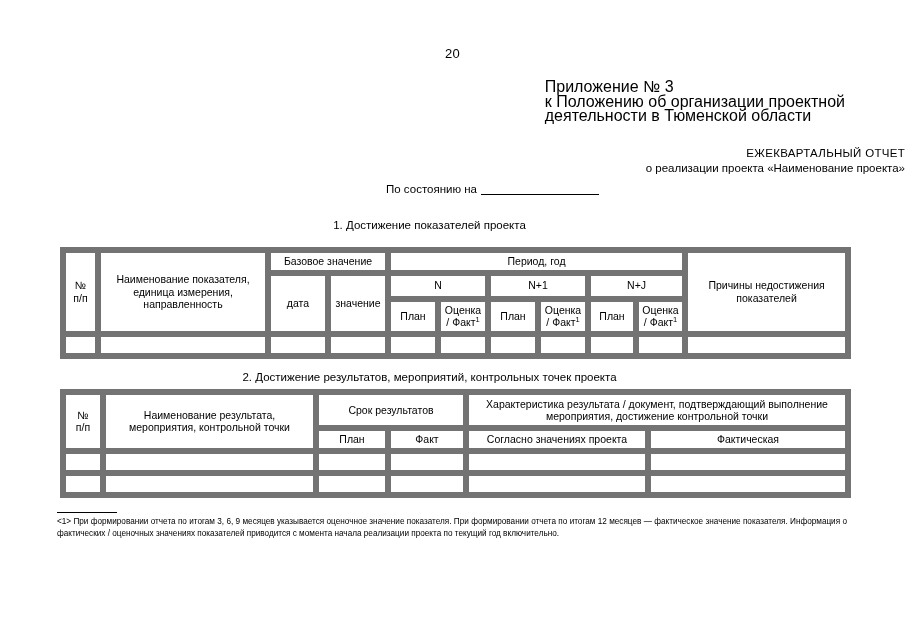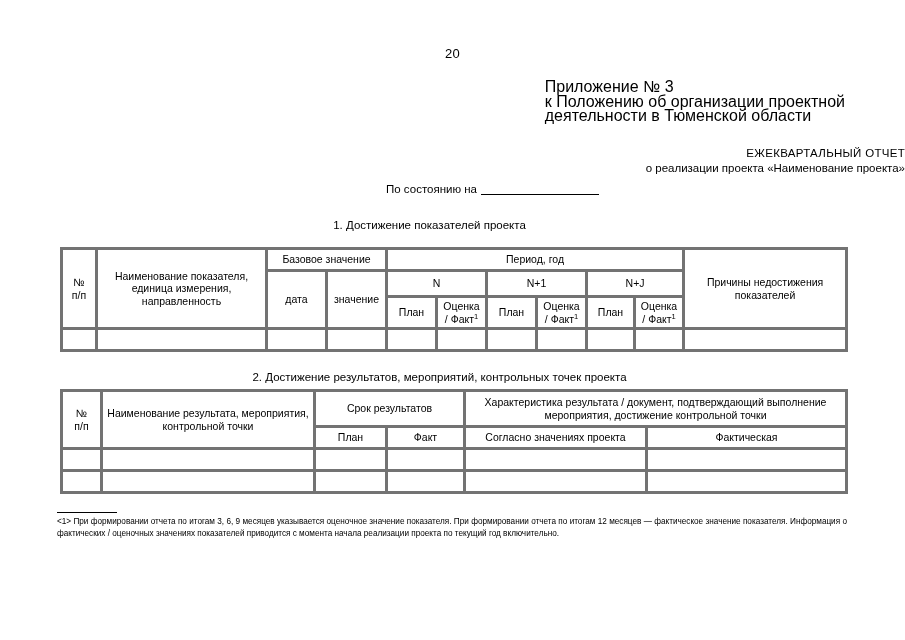--- a/index.html
+++ b/index.html
@@ -74,31 +74,31 @@
 
   
   .section-heading {
     position: absolute;
     left: 0;
     width: 859px;
     text-align: center;
     font-size: 11.5px;
   }
   .section-heading.s1 { top: 219px; }
-  .section-heading.s2 { top: 371px; margin-left: 10px; }
+  .section-heading.s2 { top: 371px; }
 
   
   table.grid {
     position: absolute;
     border-collapse: collapse;
     table-layout: fixed;
     font-size: 10.5px;
   }
   table.grid td {
-    border: 3px solid #737373;
+    border: 6px solid #737373;
     text-align: center;
     vertical-align: middle;
     padding: 2px 3px;
     line-height: 12.5px;
   }
   table.grid td.empty { padding: 0; }
 
   #table-indicators {
     top: 247px;
     left: 60px;

